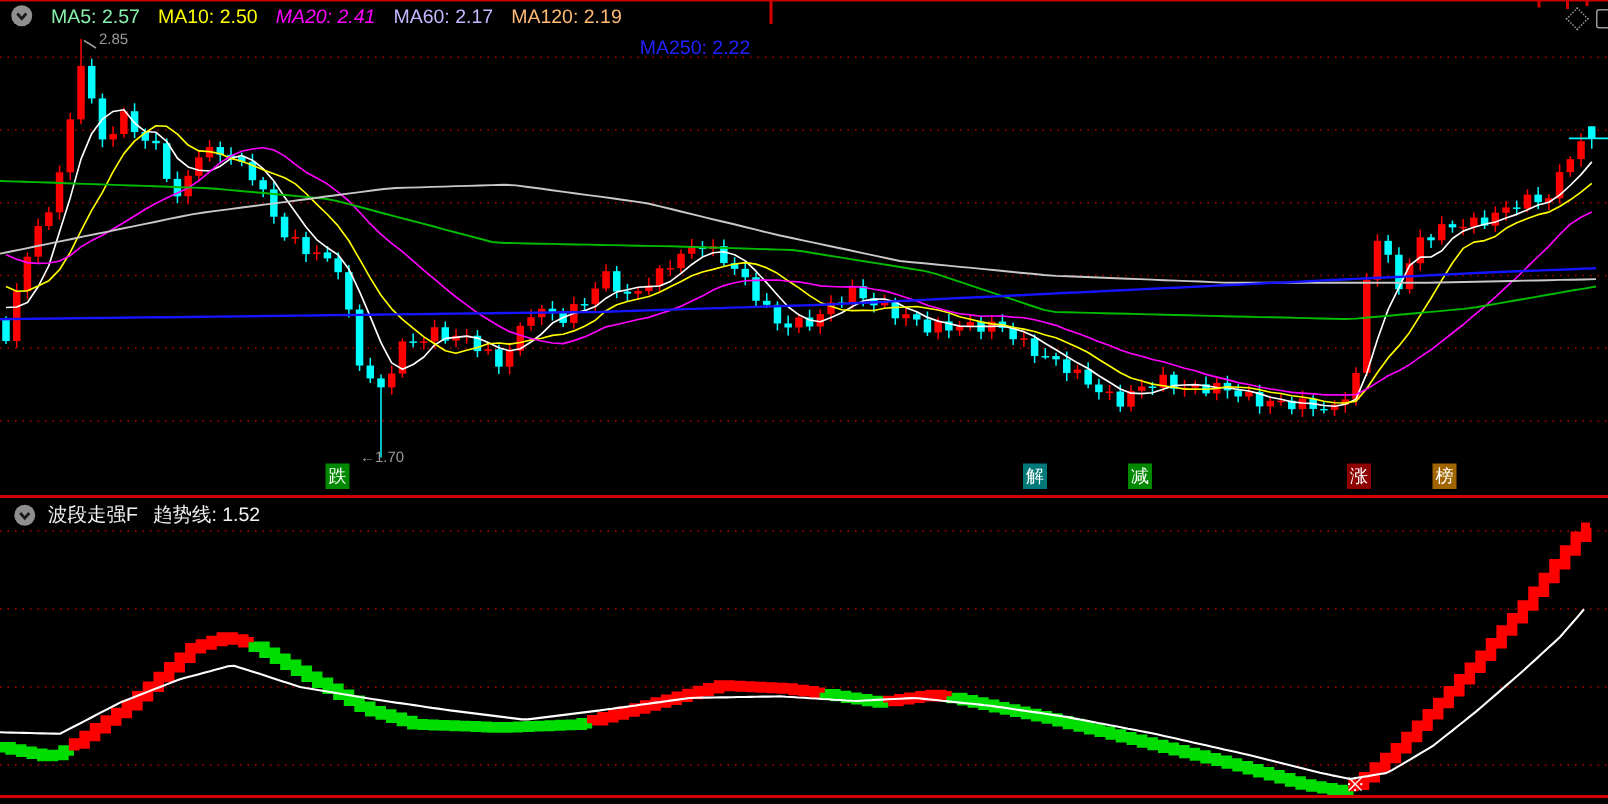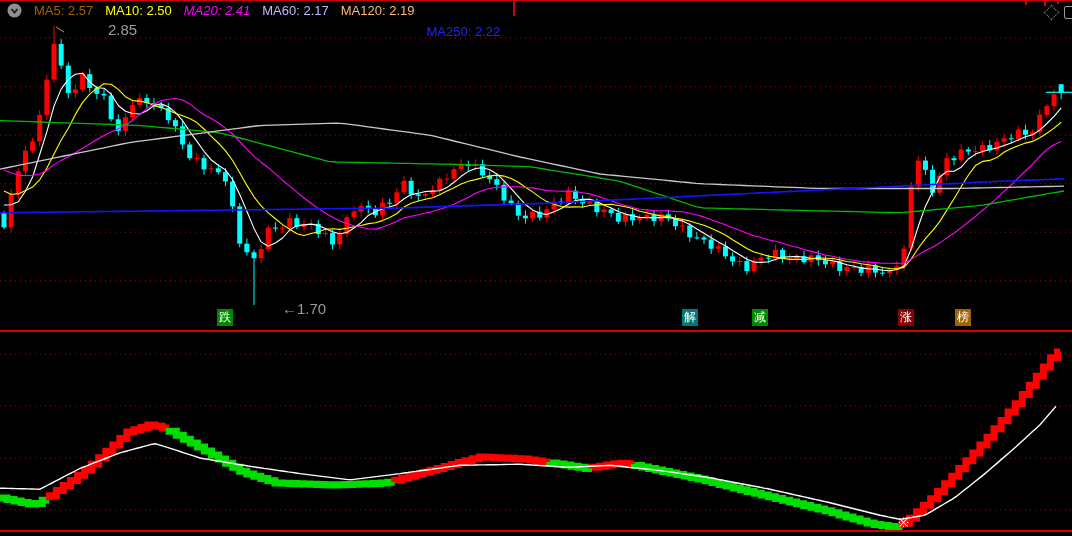--- a/index.html
+++ b/index.html
@@ -6,21 +6,21 @@
   body{width:1072px;height:536px;overflow:hidden;font-family:"Liberation Sans",sans-serif;}
   #app{position:relative;width:1072px;height:536px;background:#000;}
   .topline{position:absolute;left:0;top:0;width:100%;height:1px;background:#c80000;}
   .tick{position:absolute;width:2px;background:#d40000;top:0;}
   .hdr{position:absolute;left:0;display:flex;align-items:center;height:20px;font-size:13px;white-space:nowrap;z-index:5;}
   .title{color:#eeeeee;margin-left:3px;}
   .ma-item{margin-left:12px;}
   .circ{margin-left:7px;display:inline-flex;cursor:pointer;}
   .chart{position:absolute;left:0;}
   .char-marker{position:absolute;top:309px;width:16px;height:17px;color:#fff;font-size:12px;line-height:17px;text-align:center;z-index:4;}
-  .ann{position:absolute;color:#9a9a9a;font-size:15px;z-index:4;margin-left:42px;}
+  .ann{position:absolute;color:#9a9a9a;font-size:10px;z-index:4;}
   .sep{position:absolute;left:0;width:100%;height:2px;background:#d40000;z-index:6;}
   .corner{position:absolute;right:3px;top:6px;display:flex;gap:7px;align-items:center;z-index:7;}
   .diamond{width:9px;height:9px;border:1px dotted #999;transform:rotate(45deg);}
   .squareic{width:9px;height:11px;border:1px solid #999;border-radius:2px;margin-right:-6px;}
   .turnmark{position:absolute;color:#fff;font-size:13px;z-index:5;}
   .subttl{color:#f0f0f0;margin-left:8px;}
   .trendtxt{color:#f0f0f0;margin-left:10px;}
 </style>
 </head>
 <body>
@@ -28,21 +28,21 @@
 <div id="app">
   <div class="topline"></div>
 
   <div class="hdr" style="top:0;">
     <span class="circ">
         <svg width="15" height="15">
           <circle cx="7.5" cy="7.5" r="7" fill="#8f8f8f"></circle>
           <path d="M4.5 6 L7.5 9.5 L10.5 6" stroke="#1a1a1a" stroke-width="1.8" fill="none"></path>
         </svg>
       </span>
-    <span class="ma-item" style="color: #a16207;">MA5: 2.57</span>
+    <span class="ma-item" style="color: #86efac;">MA5: 2.57</span>
     <span class="ma-item" style="color: rgb(255, 255, 0);">MA10: 2.50</span>
     <span class="ma-item" style="color: rgb(255, 0, 255); font-style: italic;">MA20: 2.41</span>
     <span class="ma-item" style="color: #c4b5fd;">MA60: 2.17</span>
     <span class="ma-item" style="color: #fdba74;">MA120: 2.19</span>
     <span class="ma-item" style="color: rgb(34, 34, 255); margin-top: 43px;">MA250: 2.22</span>
   </div>
 
   <div class="corner">
     <span class="diamond"></span>
     <span class="squareic"></span>
@@ -366,20 +366,30 @@
   <div class="ann" style="left:66px;top:21px;">2.85</div>
   <div class="ann" style="left:240px;top:300px;">←1.70</div>
   <div class="char-marker" style="left: 217px; background: rgb(0, 136, 0);">跌</div>
   <div class="char-marker" style="left: 682px; background: rgb(0, 120, 120);">解</div>
   <div class="char-marker" style="left: 752px; background: rgb(0, 136, 0);">减</div>
   <div class="char-marker" style="left: 898px; background: rgb(140, 0, 0);">涨</div>
   <div class="char-marker" style="left: 955px; background: rgb(160, 100, 0);">榜</div>
 
   <div class="sep" style="top:330px;"></div>
 
+  <div class="hdr" style="top:333px;">
+    <span class="circ" style="margin-left:9px;">
+        <svg width="15" height="15">
+          <circle cx="7.5" cy="7.5" r="7" fill="#8f8f8f"></circle>
+          <path d="M4.5 6 L7.5 9.5 L10.5 6" stroke="#1a1a1a" stroke-width="1.8" fill="none"></path>
+        </svg>
+      </span>
+    <span class="subttl">波段走强F</span>
+    <span class="trendtxt">趋势线: 1.52</span>
+  </div>
 
   <svg id="sub-chart" class="chart" style="top:333px;" width="1072" height="198" viewBox="0 333 1072 198">
       <line x1="0" y1="354" x2="1072" y2="354" stroke="#b40000" stroke-width="1" stroke-dasharray="1 4"></line>
       <line x1="0" y1="406" x2="1072" y2="406" stroke="#b40000" stroke-width="1" stroke-dasharray="1 4"></line>
       <line x1="0" y1="458" x2="1072" y2="458" stroke="#b40000" stroke-width="1" stroke-dasharray="1 4"></line>
       <line x1="0" y1="510" x2="1072" y2="510" stroke="#b40000" stroke-width="1" stroke-dasharray="1 4"></line>
       <polyline points="0.0,498.1 7.0,498.1 7.0,499.6 14.1,499.6 14.1,501.1 21.1,501.1 21.1,502.5 28.2,502.5 28.2,504.0 35.3,504.0 35.3,503.4 42.3,503.4 42.3,500.3 49.3,500.3" fill="none" stroke="#00dd00" stroke-width="7" stroke-linejoin="miter"></polyline>
       <polyline points="49.4,500.3 49.4,495.7 56.4,495.7 56.4,490.6 63.4,490.6 63.4,485.5 70.5,485.5 70.5,480.4 77.5,480.4 77.5,475.3 84.6,475.3 84.6,470.1 91.6,470.1 91.6,464.2 98.7,464.2 98.7,457.8 105.8,457.8 105.8,451.3 112.8,451.3 112.8,444.9 119.8,444.9 119.8,438.5 126.9,438.5 126.9,432.1 133.9,432.1 133.9,429.7 141.0,429.7 141.0,427.4 148.1,427.4 148.0,425.0 155.1,425.0 155.1,426.3 162.2,426.3 162.2,428.1 169.2,428.1" fill="none" stroke="#ff0000" stroke-width="7" stroke-linejoin="miter"></polyline>
       <polyline points="169.2,428.1 169.2,431.2 176.3,431.2 176.3,435.2 183.3,435.2 183.3,439.2 190.3,439.2 190.3,443.1 197.4,443.1 197.4,447.1 204.5,447.1 204.4,451.1 211.5,451.1 211.5,455.1 218.6,455.1 218.5,459.1 225.6,459.1 225.6,463.2 232.7,463.2 232.7,467.2 239.7,467.2 239.7,471.2 246.8,471.2 246.8,474.1 253.8,474.1 253.8,476.3 260.8,476.3 260.8,478.5 267.9,478.5 267.9,480.7 274.9,480.7 274.9,482.9 282.0,482.9 282.0,483.2 289.1,483.2 289.1,483.5 296.1,483.5 296.1,483.7 303.1,483.7 303.1,484.0 310.2,484.0 310.2,484.2 317.3,484.2 317.3,484.5 324.3,484.5 324.3,484.8 331.4,484.8 331.3,485.0 338.4,485.0 338.4,484.8 345.4,484.8 345.4,484.5 352.5,484.5 352.5,484.2 359.6,484.2 359.6,484.0 366.6,484.0 366.6,483.7 373.6,483.7 373.6,483.4 380.7,483.4 380.7,483.1 387.8,483.1 387.8,482.2 394.8,482.2" fill="none" stroke="#00dd00" stroke-width="7" stroke-linejoin="miter"></polyline>
       <polyline points="394.8,482.2 394.8,480.2 401.9,480.2 401.8,478.2 408.9,478.2 408.9,476.3 415.9,476.3 415.9,474.3 423.0,474.3 423.0,472.3 430.1,472.3 430.1,470.3 437.1,470.3 437.1,468.4 444.1,468.4 444.1,466.5 451.2,466.5 451.2,464.5 458.3,464.5 458.3,462.6 465.3,462.6 465.3,460.7 472.4,460.7 472.3,458.8 479.4,458.8 479.4,457.0 486.4,457.0 486.4,457.3 493.5,457.3 493.5,457.7 500.6,457.7 500.6,458.0 507.6,458.0 507.6,458.3 514.6,458.3 514.6,458.7 521.7,458.7 521.7,459.0 528.7,459.0 528.8,460.0 535.8,460.0 535.8,460.9 542.8,460.9 542.9,461.9 549.9,461.9" fill="none" stroke="#ff0000" stroke-width="7" stroke-linejoin="miter"></polyline>

